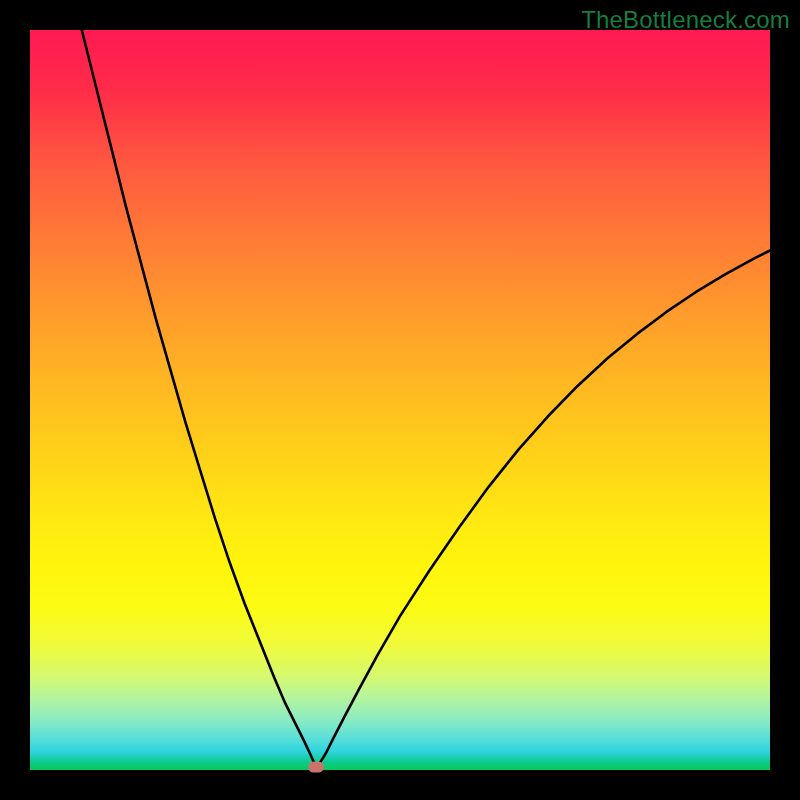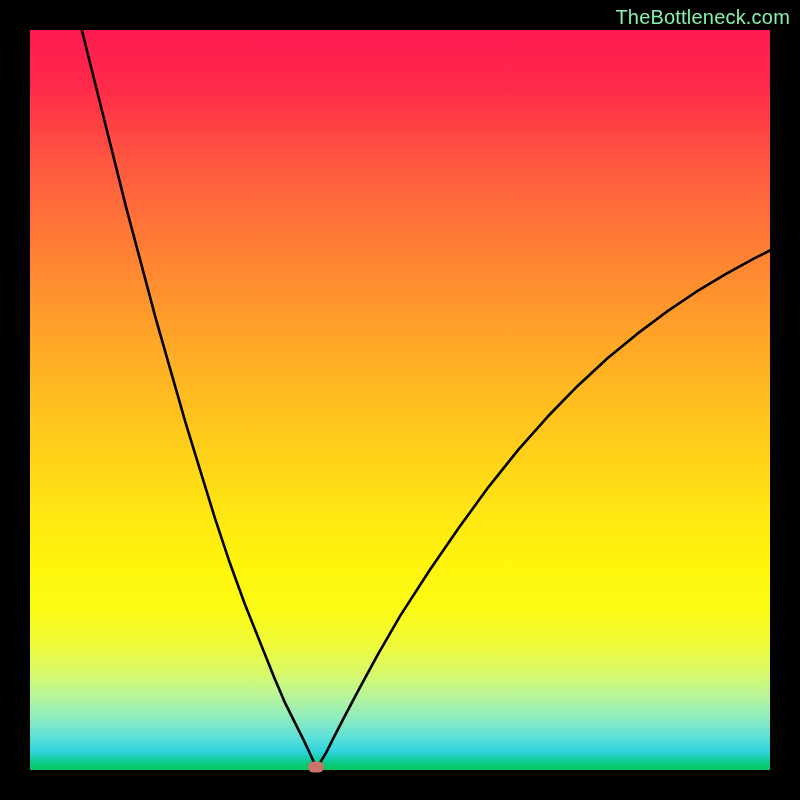--- a/index.html
+++ b/index.html
@@ -40,22 +40,22 @@
       #5ee0d8 95.5%,
       #2fd4df 97.5%,
       #0acb88 99%,
       #0ac85a 100%
     );
   }
   .watermark {
     position: absolute;
     top: 6px;
     right: 10px;
-    color: #86efac;
-    font-size: 20px;
+    color: #15803d;
+    font-size: 24px;
     font-weight: 500;
     letter-spacing: 0.2px;
     z-index: 10;
   }
   .curve-svg {
     position: absolute;
     left: 0;
     top: 0;
     width: 740px;
     height: 740px;

